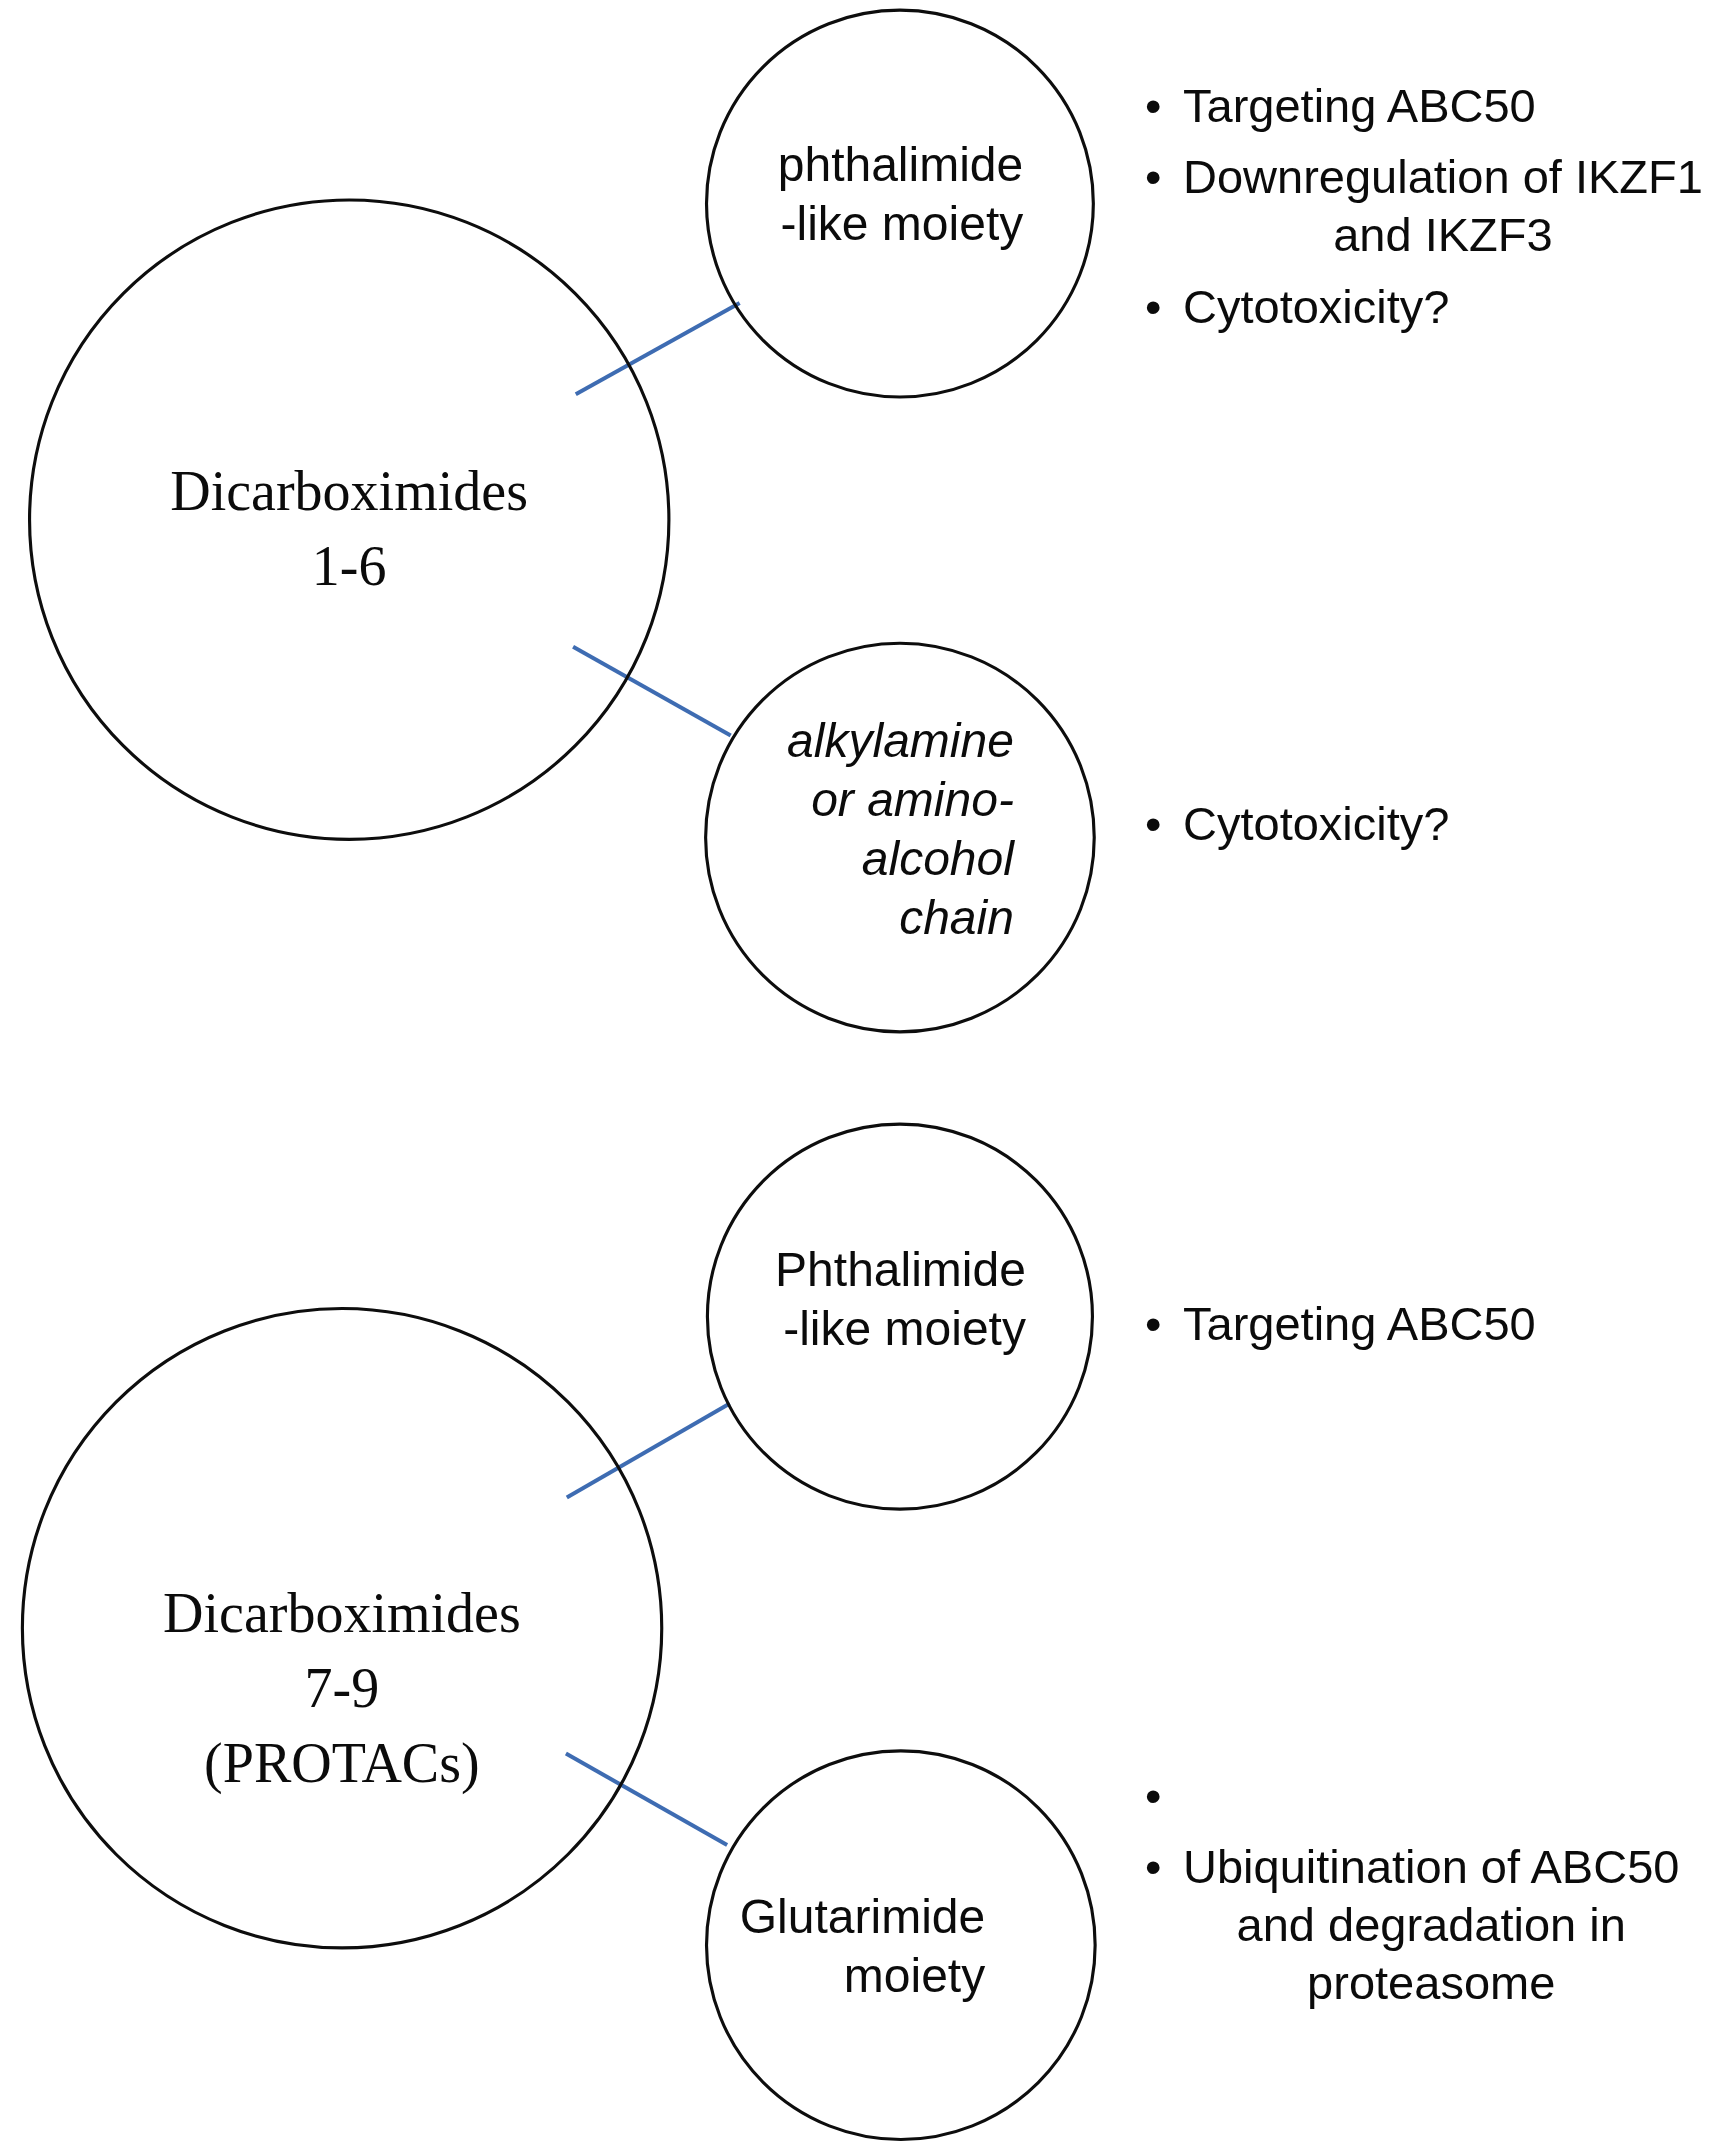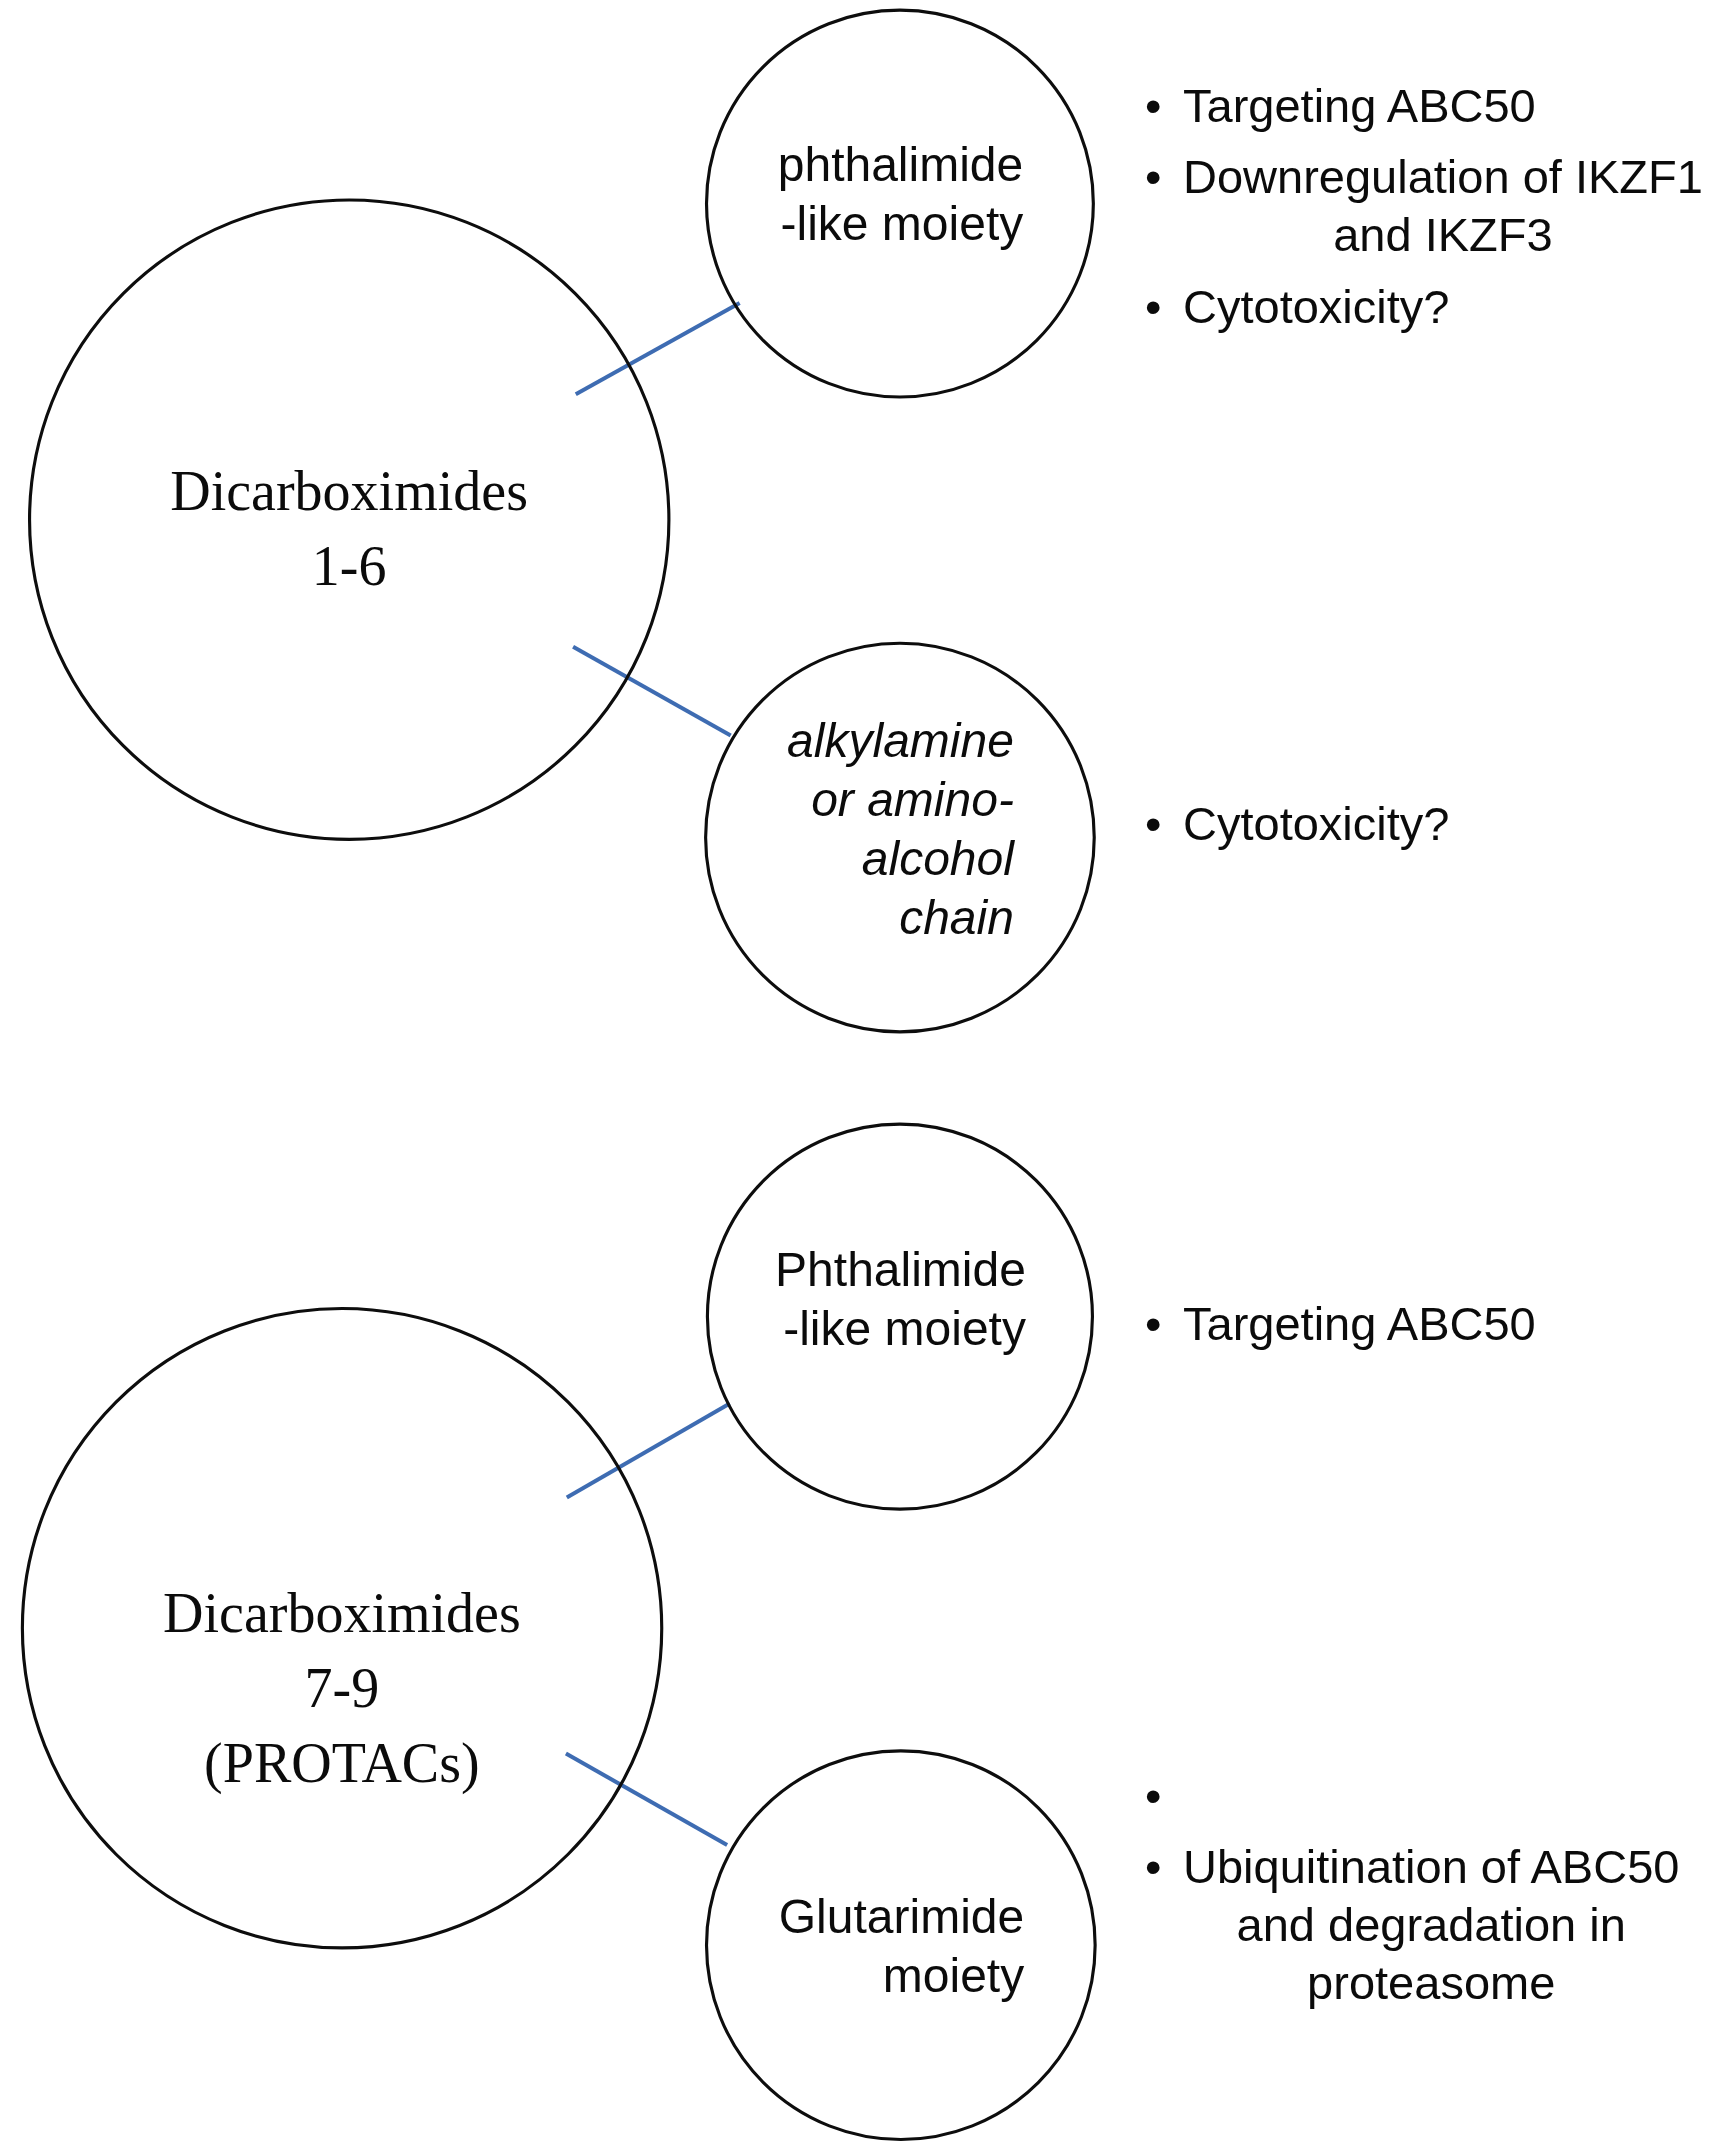--- a/index.html
+++ b/index.html
@@ -51,21 +51,21 @@
     font-size: 48px;
     line-height: 59px;
     text-align: right;
   }
   
   .lbl-dicarboximides-1-6 { left: 29.6px;  top: 200px;  width: 639px; height: 639px; transform: translateY(9px); }
   .lbl-phthalimide-top    { left: 707px; top: 9.9px;   width: 387px; height: 387px; transform: translateY(-9px); }
   .lbl-alkylamine         { left: 706px; top: 643px;  width: 389px; height: 389px; transform: translateY(-9px); font-style: italic; }
   .lbl-dicarboximides-7-9 { left: 22.4px;  top: 1308px; width: 639px; height: 639px; transform: translateY(61px); }
   .lbl-phthalimide-bottom { left: 708px; top: 1124px; width: 385px; height: 385px; transform: translateY(-18px); }
-  .lbl-glutarimide        { left: 707px; top: 1751px; width: 389px; height: 389px; transform: translateY(0px); }
+  .lbl-glutarimide        { left: 668px; top: 1751px; width: 389px; height: 389px; transform: translateY(0px); }
 
   .bullet-list {
     position: absolute;
     left: 1145px;
     width: 573px;
     font-size: 47px;
     line-height: 58px;
   }
   .bullet-list .item {
     display: flex;

